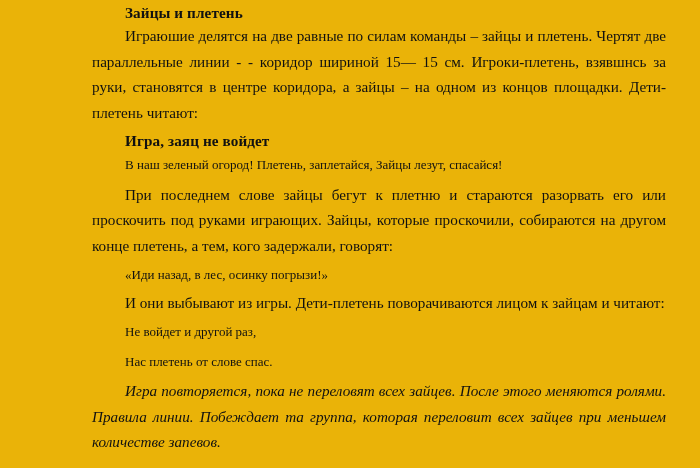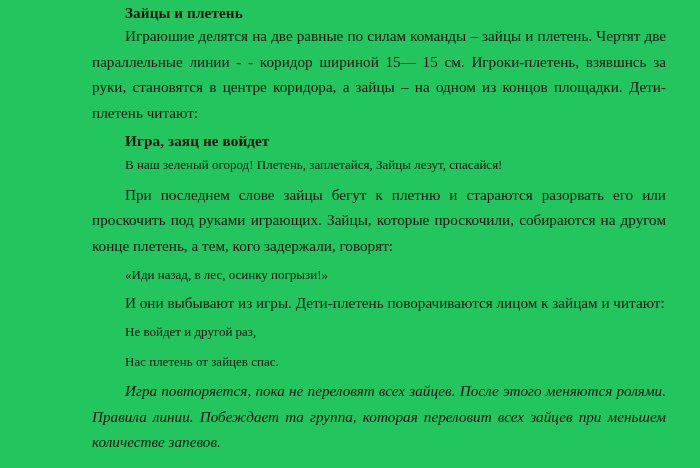--- a/index.html
+++ b/index.html
@@ -13,21 +13,21 @@
     background: #ffffff;
     font-family: "Liberation Serif", "DejaVu Serif", serif;
     color: #111111;
     overflow: hidden;
   }
 
   .page {
     position: relative;
     width: 700px;
     height: 468px;
-    background: #22c55e;
+    background: #eab308;
     box-sizing: border-box;
     padding: 2px 34px 0 92px;
   }
 
   .doc-body {
     width: 574px;
     box-sizing: border-box;
   }
 
   
@@ -114,18 +114,18 @@
     <p class="verse">В наш зеленый огород! Плетень, заплетайся, Зайцы лезут, спасайся!</p>
 
     <p class="para para-gap">При последнем слове зайцы бегут к плетню и стараются разорвать его или проскочить под руками играющих. Зайцы, которые проскочили, собираются на другом конце плетень, а тем, кого задержали, говорят:</p>
 
     <p class="verse verse-gap">«Иди назад, в лес, осинку погрызи!»</p>
 
     <p class="para para-gap-sm last-line-left">И они выбывают из игры. Дети-плетень поворачиваются лицом к зайцам и читают:</p>
 
     <p class="verse verse-gap">Не войдет и другой раз,</p>
 
-    <p class="verse verse-gap">Нас плетень от зайцев спас.</p>
+    <p class="verse verse-gap">Нас плетень от слове спас.</p>
 
     <p class="italic-para">Игра повторяется, пока не переловят всех зайцев. После этого меняются ролями. Правила линии. Побеждает та группа, которая переловит всех зайцев при меньшем количестве запевов.</p>
 
   </div>
 </div>
 
 </body></html>

